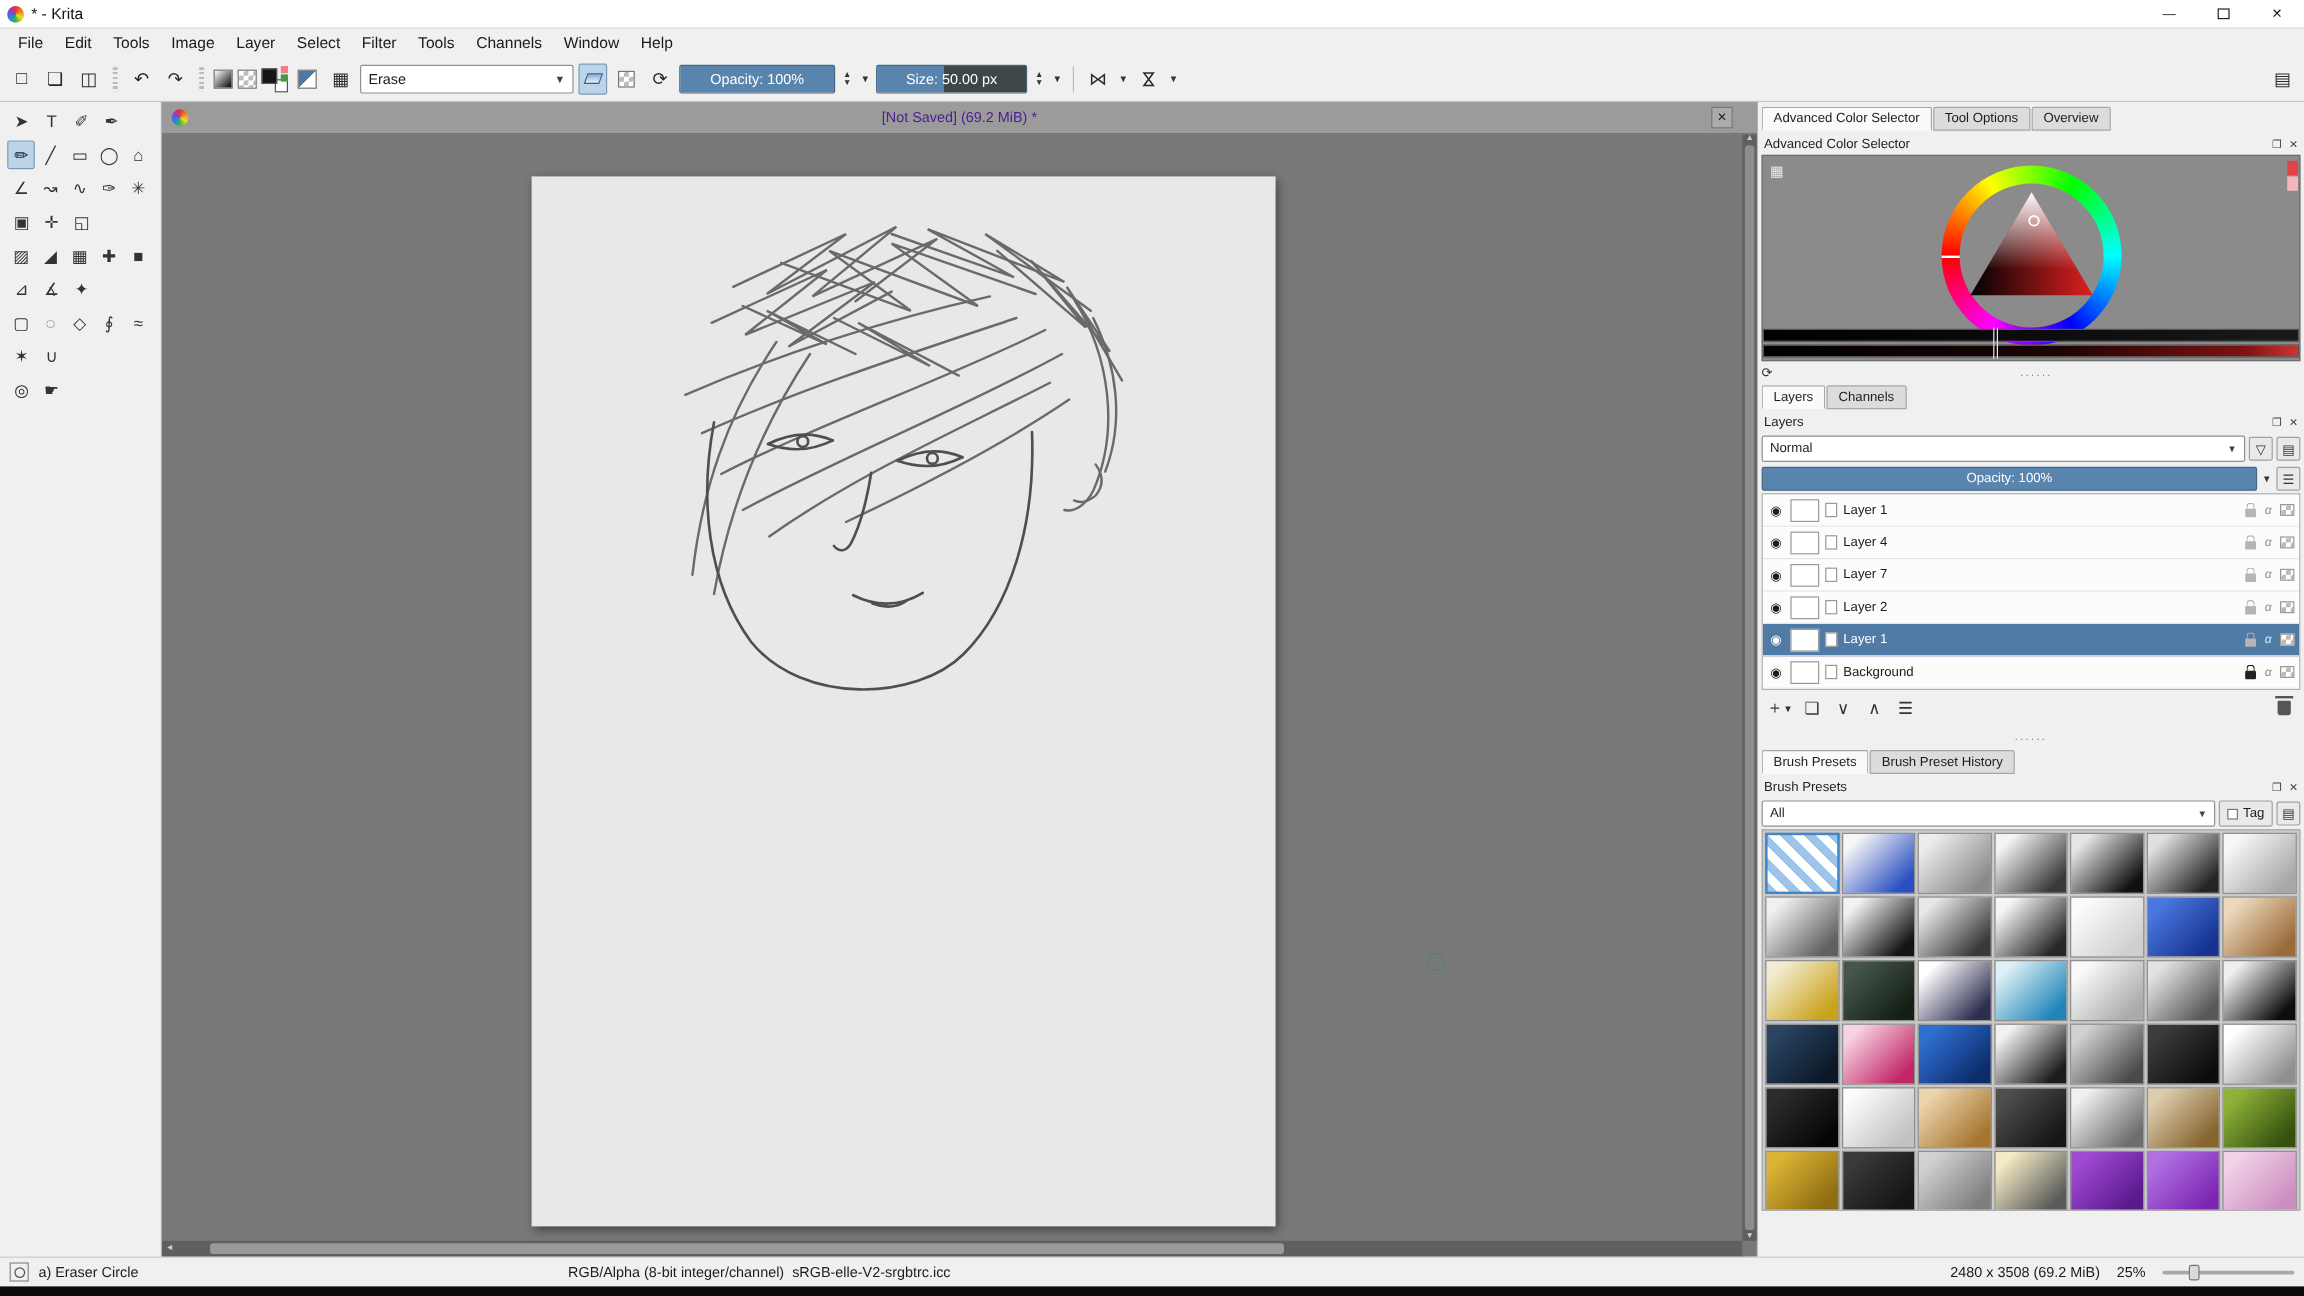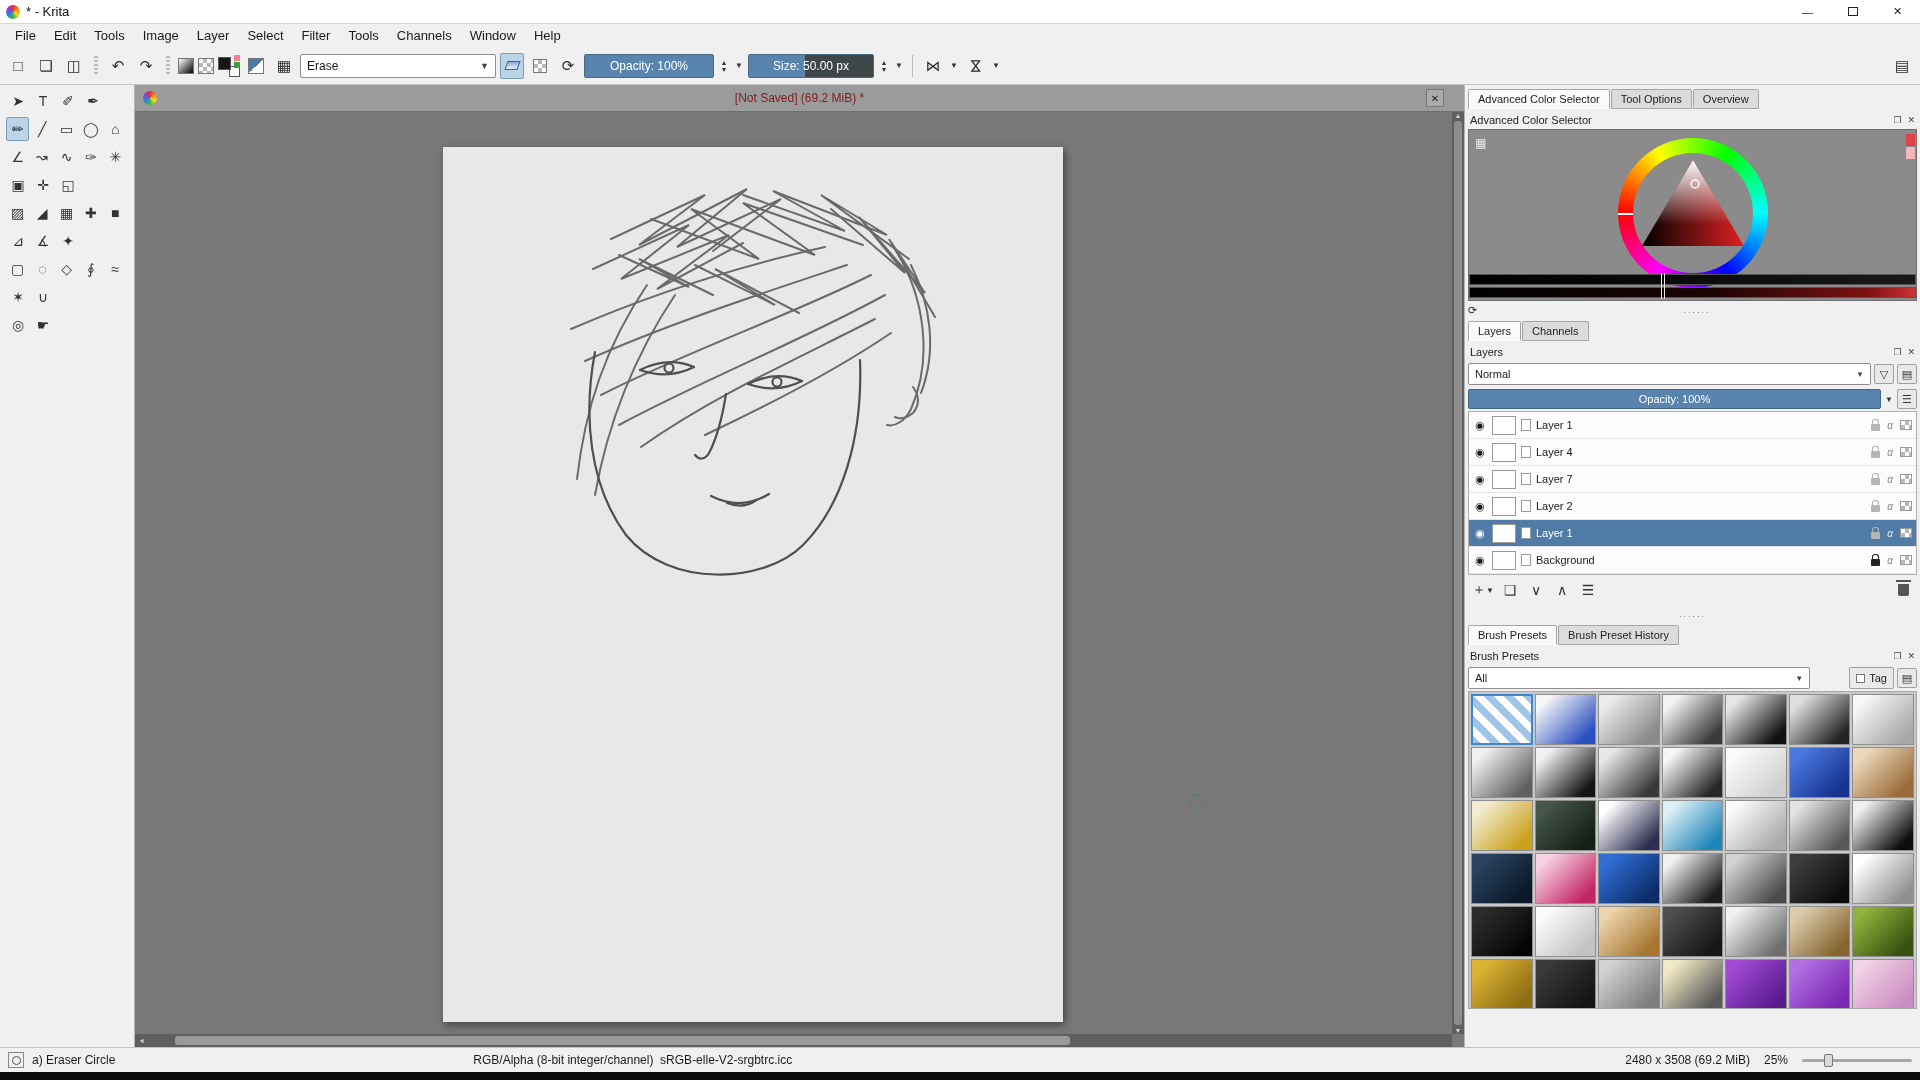--- a/index.html
+++ b/index.html
@@ -22,35 +22,35 @@
   .sep.handle{width:4px;background:repeating-linear-gradient(to bottom,#bbb 0 2px,transparent 2px 4px);height:20px;}
   .swatch{width:16px;height:16px;border:1px solid #777;}
   .swatch.grad{background:linear-gradient(135deg,#ffffff,#000000);}
   .checker,.swatch.checker{background-color:#fff;background-image:linear-gradient(45deg,#b8b8b8 25%,transparent 25%,transparent 75%,#b8b8b8 75%),linear-gradient(45deg,#b8b8b8 25%,transparent 25%,transparent 75%,#b8b8b8 75%);background-size:8px 8px;background-position:0 0,4px 4px;}
   .fgbg{position:relative;width:22px;height:22px;}
   .fgbg .bg{position:absolute;right:0;bottom:0;width:11px;height:11px;background:#fff;border:1px solid #555;}
   .fgbg .fg{position:absolute;left:0;top:2px;width:13px;height:13px;background:#161616;border:1px solid #555;}
   .fgbg .mini1{position:absolute;right:0;top:0;width:6px;height:6px;background:#f08090;}
   .fgbg .mini2{position:absolute;right:0;top:7px;width:6px;height:6px;background:#3f9b45;}
   .brushset{width:16px;height:16px;border:1px solid #777;background:linear-gradient(135deg,#4d79a6 50%,#ffffff 50%);}
-  .combo{width:196px;height:24px;background:#fff;border:1px solid #8f8f8f;border-radius:2px;display:flex;align-items:center;font-size:12px;color:#1a1a1a;padding:0 6px;}
+  .combo{width:178px;height:24px;background:#fff;border:1px solid #8f8f8f;border-radius:2px;display:flex;align-items:center;font-size:12px;color:#1a1a1a;padding:0 6px;}
   .combo .arrow{margin-left:auto;font-size:9px;color:#444;}
   .kslider{height:24px;border:1px solid #4a6a84;border-radius:2px;display:flex;align-items:center;justify-content:center;font-size:12px;color:#fff;}
   .spin{display:flex;flex-direction:column;justify-content:center;font-size:7px;color:#333;line-height:7px;width:12px;text-align:center;}
   .drop{font-size:8px;color:#333;width:10px;text-align:center;}
   .eraser-glyph{display:inline-block;width:13px;height:9px;background:linear-gradient(#88aadd,#e8f2fb);border:1px solid #44607a;transform:skewX(-20deg);}
   
   .main{display:flex;height:962px;}
   .toolbox{width:135px;background:#f0f0f0;border-right:1px solid #b4b4b4;padding:4px 6px;}
   .tool-row{display:flex;margin-bottom:4px;}
   .tool-btn{width:24px;height:24px;margin-right:1px;display:flex;align-items:center;justify-content:center;font-size:14px;color:#333;border-radius:2px;}
   .tool-btn.selected{background:#bcd4e8;border:1px solid #7a9cba;color:#123;}
   .canvas-col{flex:1;background:#787878;display:flex;flex-direction:column;position:relative;}
   .tabbar{height:27px;background:#9b9b9b;border-bottom:1px solid #6e6e6e;display:flex;align-items:center;padding:0 8px;}
-  .tab-title{position:absolute;left:0;right:0;text-align:center;font-size:12px;color:#7f1d1d;}
+  .tab-title{position:absolute;left:0;right:0;text-align:center;font-size:12px;color:#4c1d95;}
   .tab-close{margin-left:auto;width:18px;height:18px;border:1px solid #777;background:#ababab;display:flex;align-items:center;justify-content:center;font-size:10px;color:#222;z-index:2;margin-right:12px;}
   .viewport{flex:1;position:relative;overflow:hidden;}
   .canvas{position:absolute;left:308px;top:35px;width:620px;height:875px;background:#e8e8e8;box-shadow:2px 3px 8px rgba(0,0,0,.45);}
   .cursor-circle{position:absolute;left:1054px;top:682px;width:15px;height:15px;border:1px solid rgba(60,140,80,.8);border-radius:50%;}
   .vscroll{position:absolute;right:0;top:0;bottom:13px;width:12px;background:#5f5f5f;display:flex;flex-direction:column;align-items:center;font-size:7px;color:#cfcfcf;}
   .vscroll .vthumb{flex:1;width:8px;margin:2px 0;background:#8d8d8d;border-radius:3px;}
   .hscroll{position:absolute;left:0;right:12px;bottom:0;height:13px;background:#5f5f5f;display:flex;align-items:center;font-size:7px;color:#cfcfcf;padding:0 3px;}
   .hthumb{position:absolute;left:3%;width:68%;height:9px;background:#9a9a9a;border-radius:3px;}
   
   .rightpanel{width:456px;background:#f0f0f0;border-left:1px solid #b4b4b4;display:flex;flex-direction:column;padding:2px 3px;font-size:11px;color:#1c1c1c;overflow:hidden;}
@@ -92,21 +92,21 @@
   .mini-ch{width:12px;height:10px;border:1px solid #9a9a9a;}
   .minilock{position:relative;width:9px;height:7px;background:#b5b5b5;border-radius:1px;margin-top:4px;}
   .minilock::before{content:"";position:absolute;top:-5px;left:1px;width:5px;height:5px;border:1.5px solid #b5b5b5;border-bottom:none;border-radius:3px 3px 0 0;}
   .minilock.dark{background:#222;}
   .minilock.dark::before{border-color:#222;}
   .lbuttons{display:flex;align-items:center;gap:6px;height:30px;padding:0 4px;}
   .lbtn{min-width:20px;height:22px;display:flex;align-items:center;justify-content:center;font-size:14px;color:#333;}
   .lbtn .drop{width:8px}
   .trash{position:relative;width:11px;height:12px;background:#555;border-radius:1px 1px 2px 2px;}
   .trash::before{content:"";position:absolute;left:-2px;top:-4px;width:15px;height:2px;background:#555;}
-  .tagbtn{height:22px;border:1px solid #a0a0a0;border-radius:2px;background:#e9e9e9;display:flex;align-items:center;gap:4px;padding:2px 6px;font-size:11px;margin-left:36px;}
+  .tagbtn{height:22px;border:1px solid #a0a0a0;border-radius:2px;background:#e9e9e9;display:flex;align-items:center;gap:4px;padding:2px 6px;font-size:11px;}
   .tagbtn .box{width:9px;height:9px;border:1px solid #777;background:#fff;}
   .bgrid{flex:0 0 318px;display:grid;grid-template-columns:repeat(7,1fr);gap:2px;background:#c9c9c9;border:1px solid #a8a8a8;padding:2px;overflow:hidden;}
   .cell{height:51px;border:1px solid #8f8f8f;}
   .cell.sel{background:repeating-linear-gradient(45deg,#9ec4e8 0 7px,#ffffff 7px 14px);outline:2px solid #3f87cf;outline-offset:-2px;}
   .searchrow{margin-top:3px;}
   .search{width:100%;height:20px;border:1px solid #9a9a9a;border-radius:2px;font-size:11px;padding:0 5px;color:#333;background:#fff;}
   
   .statusbar{height:25px;background:#f0f0f0;border-top:1px solid #c2c2c2;display:flex;align-items:center;font-size:12px;color:#1c1c1c;padding:0 8px;gap:8px;}
   .sb-icon{width:16px;height:16px;border:1px solid #888;display:flex;align-items:center;justify-content:center;}
   .sb-icon i{display:block;width:9px;height:9px;border:1px solid #555;border-radius:50%;}

